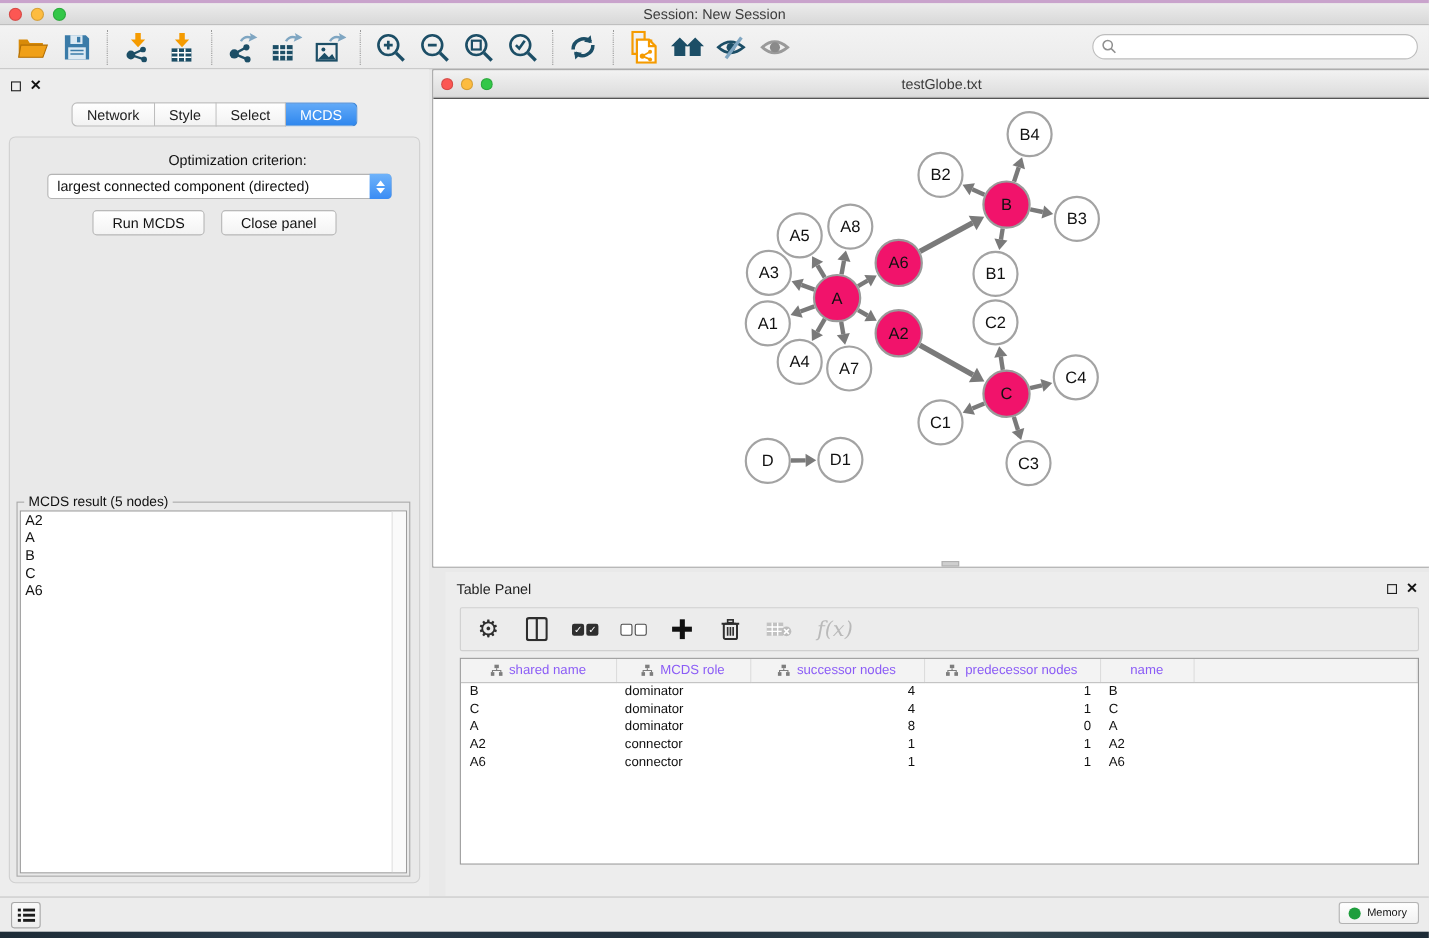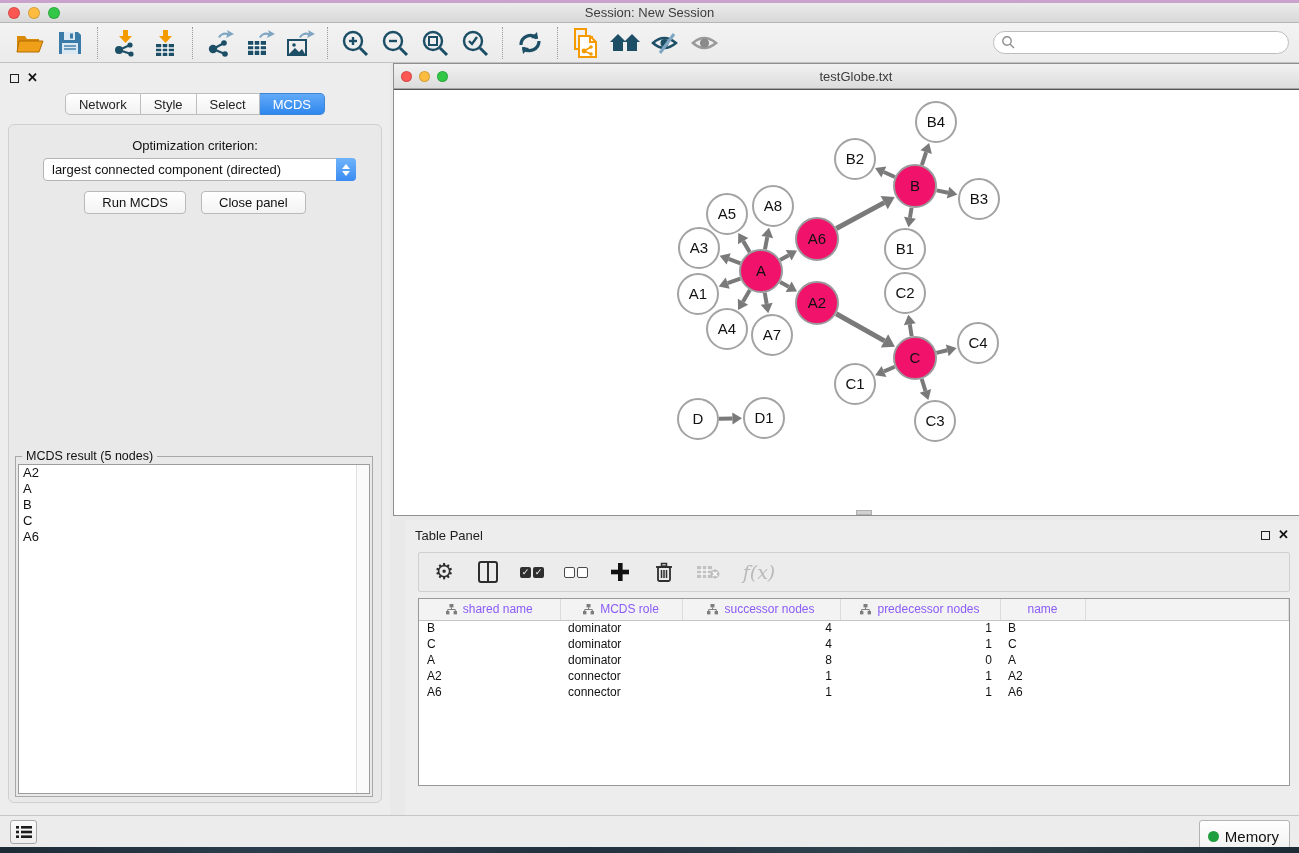--- a/index.html
+++ b/index.html
@@ -36,21 +36,21 @@
   .close-ic { font-size:13px; font-weight:bold; color:#111; line-height:10px; }
 
   .seg-tabs { display:flex; justify-content:center; }
   .seg { font-size:13px; color:#222; background:linear-gradient(#ffffff,#f2f2f2);
     border:1px solid #bdbdbd; border-left-width:0; padding:7px 13px; height:22px; display:flex; align-items:center; }
   .seg:first-child { border-left-width:1px; border-radius:5px 0 0 5px; }
   .seg:last-child { border-radius:0 5px 5px 0; }
   .seg.selected { background:linear-gradient(#62aaf8,#2f87ee); color:#fff; border-color:#3d85d6; }
 
   .cp-content { position:absolute; left:8px; right:8px; top:61px; bottom:12px;
-    background:#e9e9e9; border:1px solid #d0d0d0; border-radius:6px; }
+    background:#e9e9e9; border:1px solid #d0d0d0; border-radius:6px;padding-left:21px; }
   .opt-label { position:absolute; top:13px; width:100%; text-align:center; font-size:13px; color:#111; }
   .dropdown { position:absolute; left:34px; top:33px; width:313px; height:23px; background:#fff;
     border:1px solid #b4b4b4; border-radius:4px; display:flex; align-items:center; }
   .dropdown .dd-text { flex:1; font-size:13px; color:#111; padding-left:8px; white-space:nowrap; overflow:hidden; }
   .dd-stepper { width:20px; height:23px; margin-right:-1px; border-radius:0 4px 4px 0;
     background:linear-gradient(#6fb3fa,#3a8cf4); display:flex; flex-direction:column; align-items:center; justify-content:center; gap:2px; }
   .dd-up { width:0; height:0; border-left:4px solid transparent; border-right:4px solid transparent; border-bottom:5px solid #fff; }
   .dd-down { width:0; height:0; border-left:4px solid transparent; border-right:4px solid transparent; border-top:5px solid #fff; }
   .cp-buttons { position:absolute; top:66px; left:0; width:100%; display:flex; justify-content:center; gap:15px; }
   .mac-btn { font-size:13px; color:#111; background:linear-gradient(#ffffff,#f3f3f3);
@@ -99,23 +99,23 @@
   td.c-left { text-align:left; }
 
   .tp-tabs { position:absolute; left:0; right:0; bottom:3px; display:flex; justify-content:center; }
 
   
   .status-bar { position:absolute; left:0; bottom:6px; width:1299px; height:32px;
     background:#ececec; border-top:1px solid #c6c6c6; }
   .list-btn { position:absolute; left:10px; top:4px; width:27px; height:24px;
     background:linear-gradient(#fafafa,#ededed); border:1px solid #a8a8a8; border-radius:3px;
     display:flex; align-items:center; justify-content:center; }
-  .memory-btn { position:absolute; right:9px; top:4px; height:32px; padding:0 10px 0 8px;
+  .memory-btn { position:absolute; right:9px; top:4px; height:20px; padding:0 10px 0 8px;
     background:linear-gradient(#ffffff,#f1f1f1); border:1px solid #b3b3b3; border-radius:3px;
-    display:flex; align-items:center; gap:6px; font-size:15px; color:#111; }
+    display:flex; align-items:center; gap:6px; font-size:10px; color:#111; }
   .mem-dot { width:11px; height:11px; border-radius:50%; background:#1f9e3d; }
   .desktop-strip { position:absolute; left:0; bottom:0; width:1299px; height:6px;
     background:linear-gradient(90deg,#1d2b36,#2b3d4c 20%,#22313e 45%,#31454f 70%,#1d2b36); }
 </style>
 </head>
 <body>
 <div id="app">
 
   <div class="top-accent"></div>
   <div class="titlebar">

